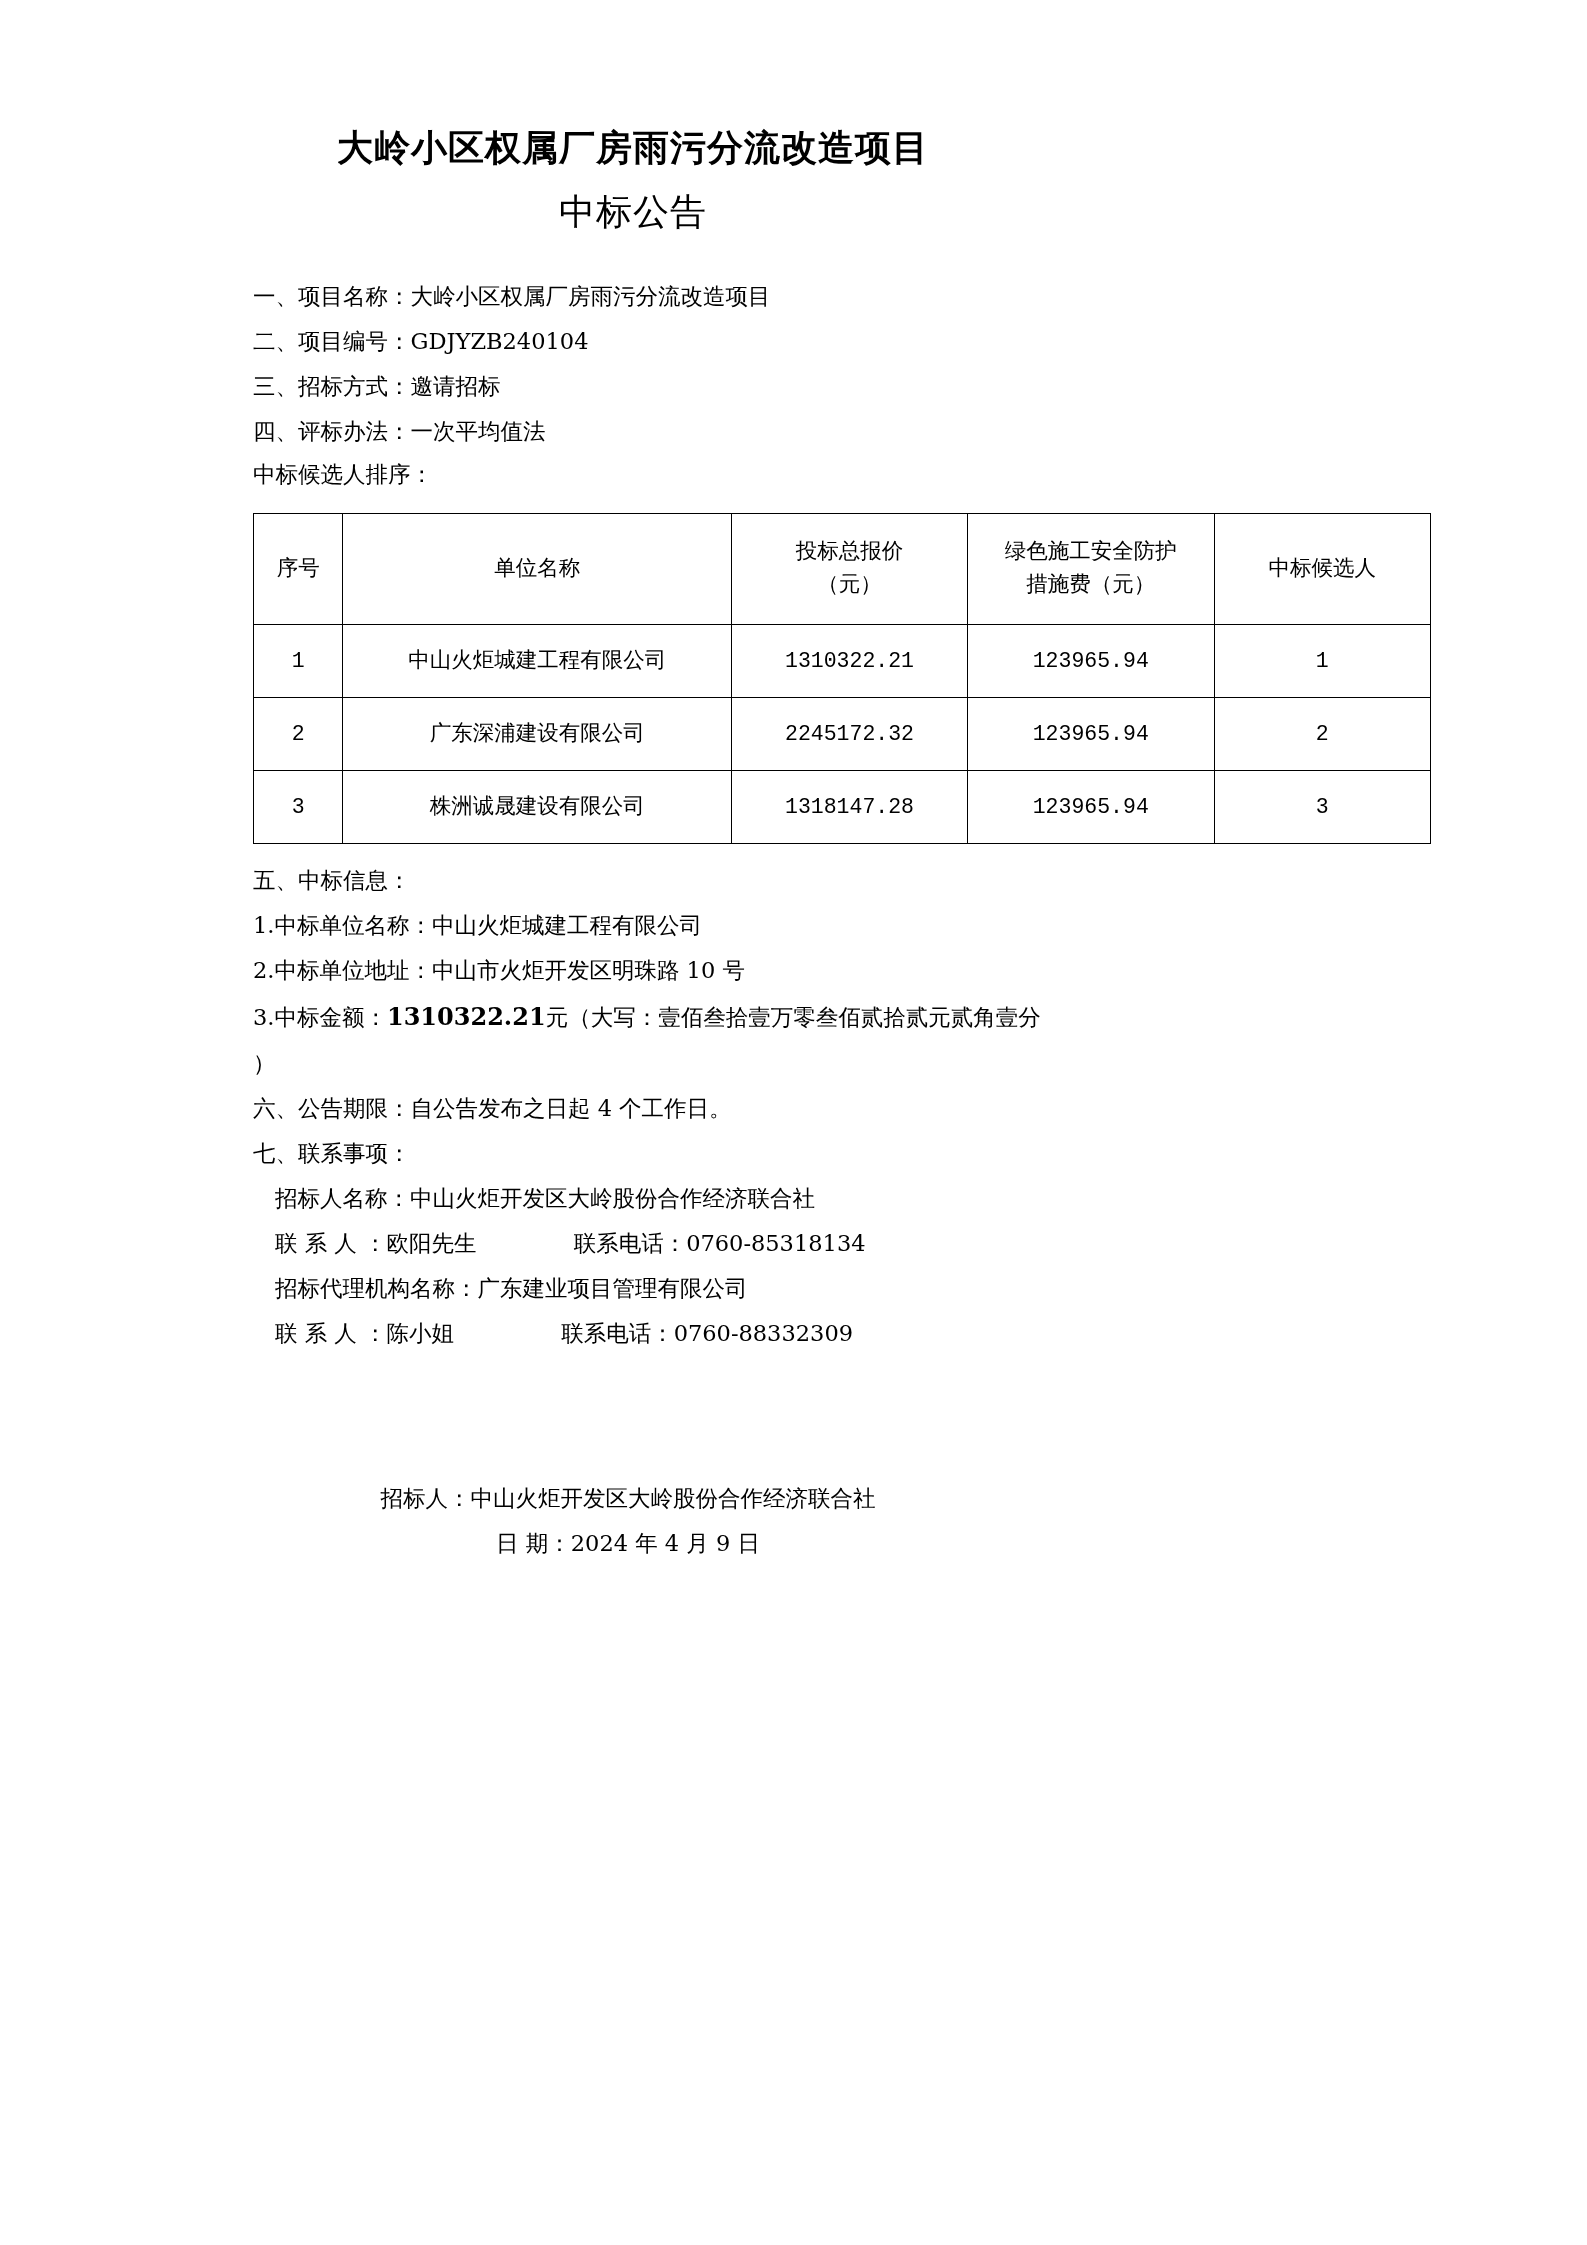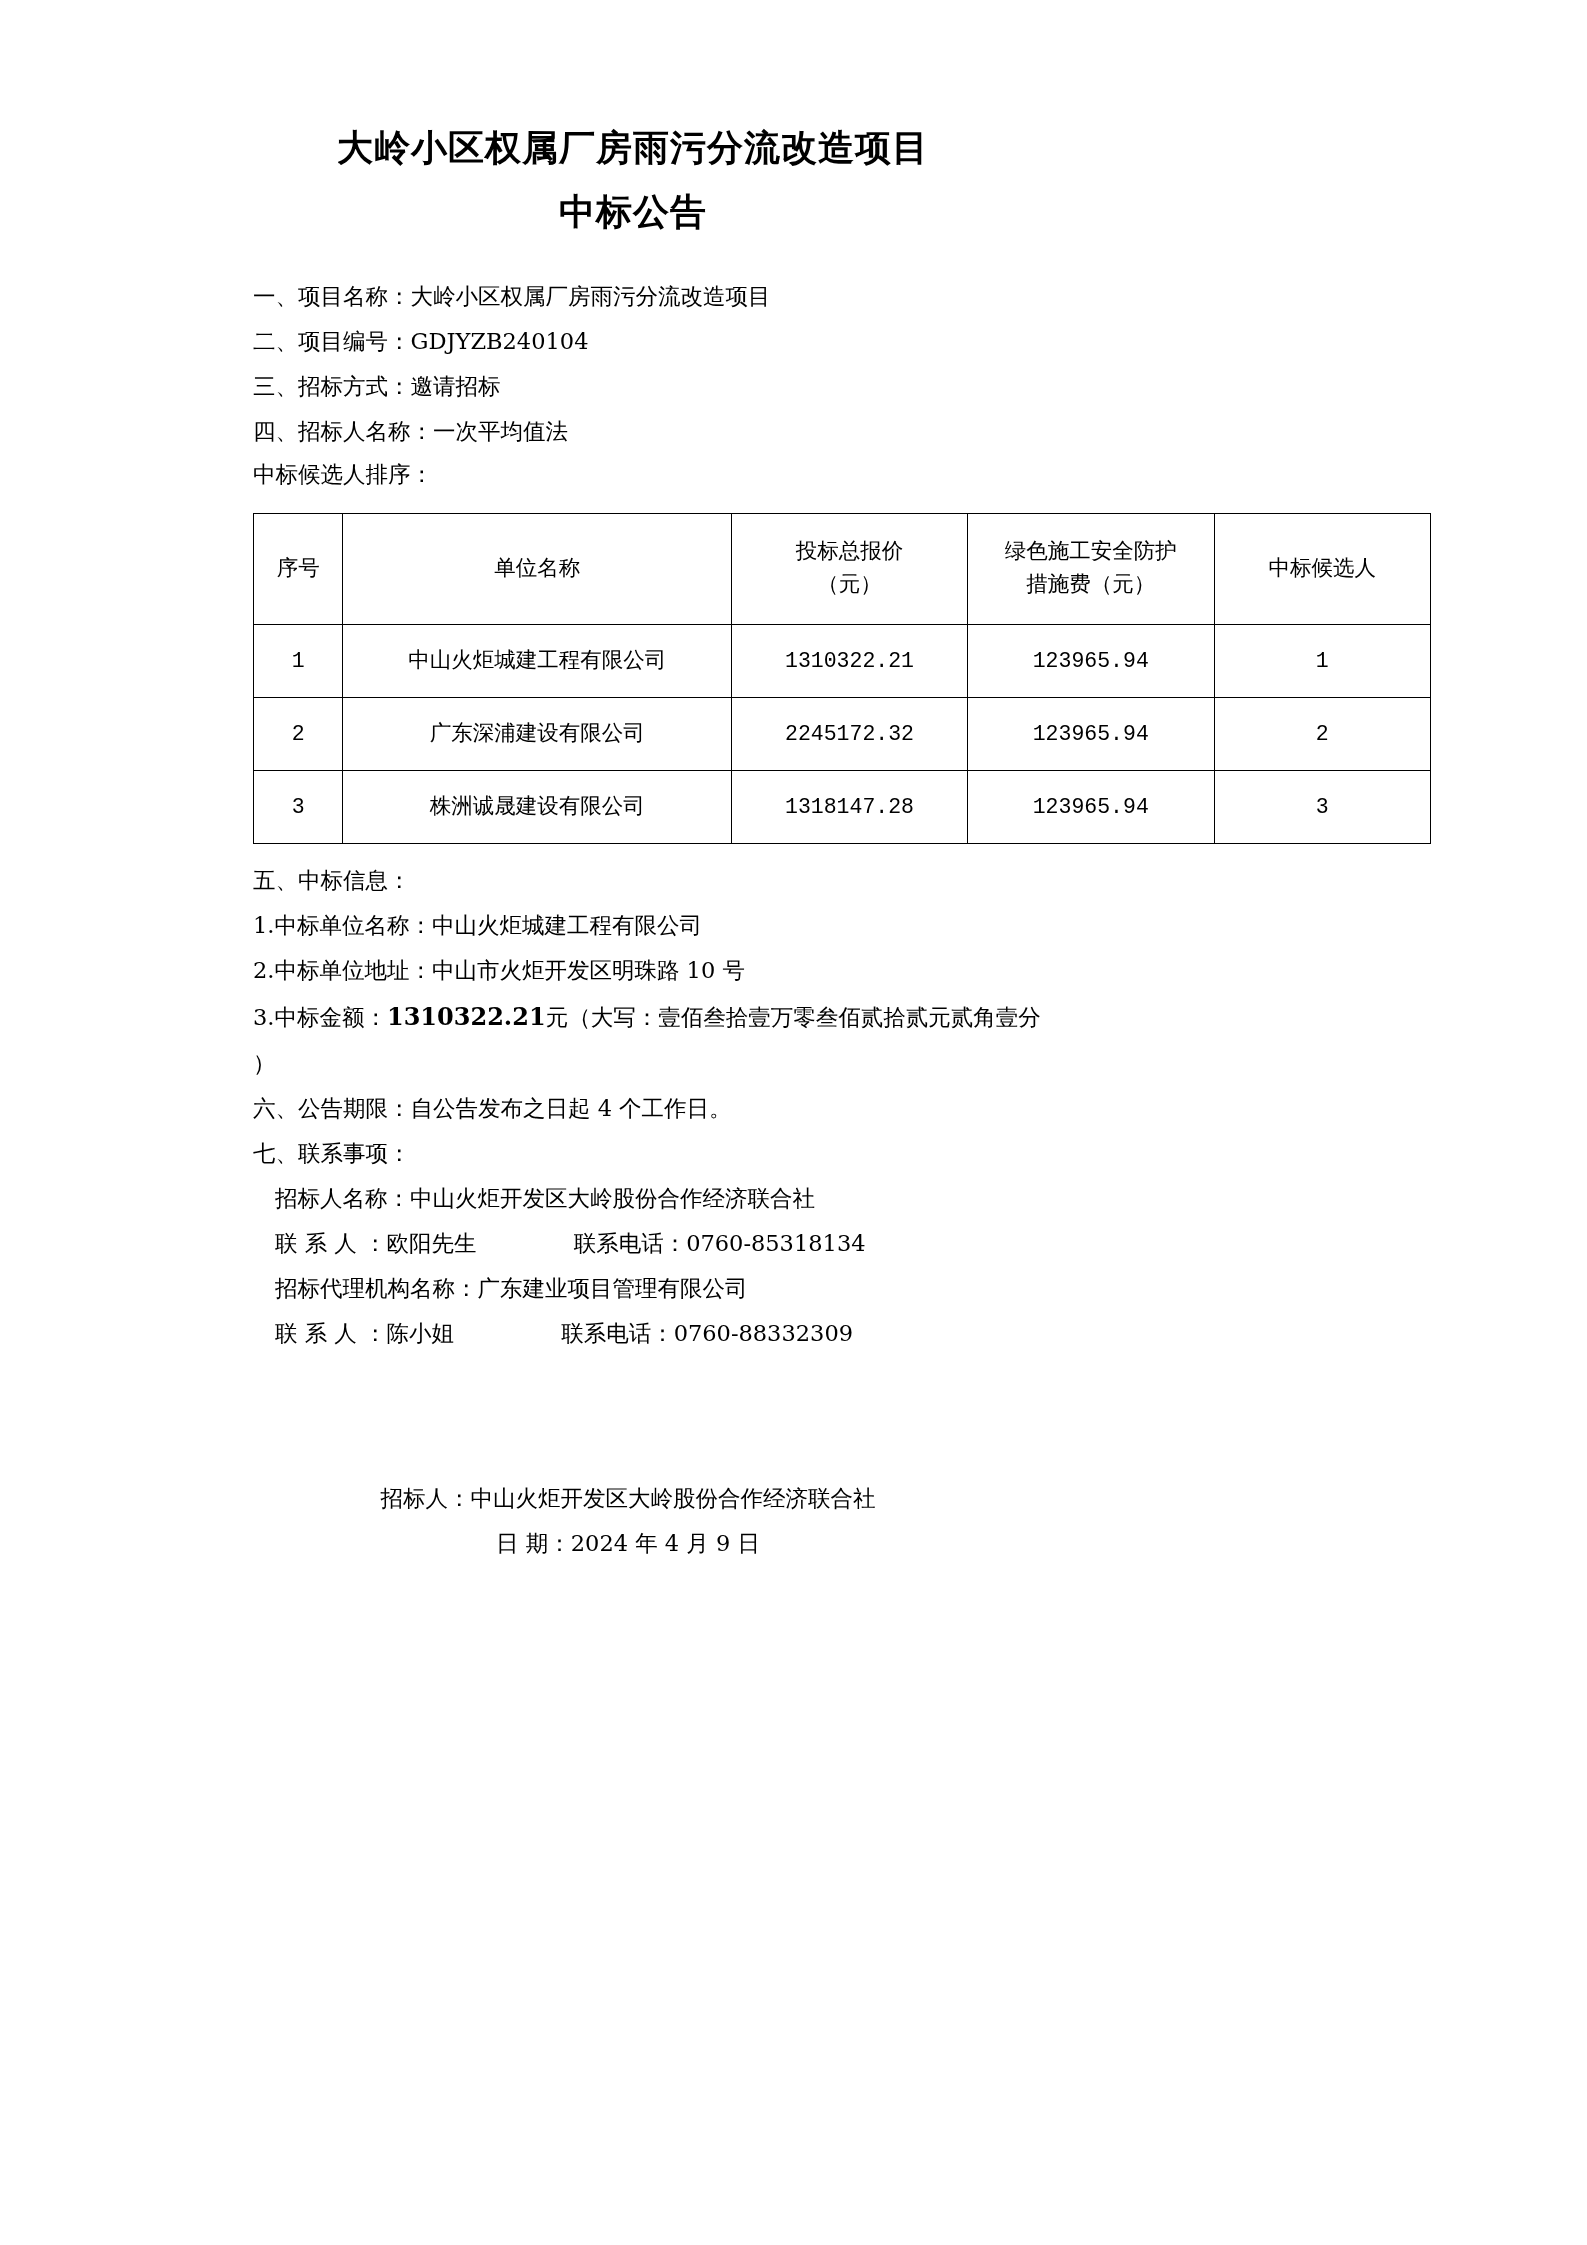--- a/index.html
+++ b/index.html
@@ -25,21 +25,21 @@
     text-align: center;
     font-size: 36px;
     font-weight: bold;
     letter-spacing: 1px;
     line-height: 1.6;
     margin: 0 0 6px 0;
   }
   .doc-subtitle {
     text-align: center;
     font-size: 36px;
-    font-weight: bold;
+    font-weight: normal;
     letter-spacing: 1px;
     line-height: 1.6;
     margin: 0 0 34px 0;
   }
   .para {
     font-size: 22.5px;
     line-height: 2.0;
     text-align: justify;
     text-justify: inter-ideograph;
     margin: 0 0 4px 0;
@@ -121,21 +121,21 @@
 
 <div class="page">
 
   <h1 class="doc-title">大岭小区权属厂房雨污分流改造项目</h1>
   <h2 class="doc-subtitle">中标公告</h2>
 
 
   <p class="list-line">一、项目名称：大岭小区权属厂房雨污分流改造项目</p>
   <p class="list-line">二、项目编号：GDJYZB240104</p>
   <p class="list-line">三、招标方式：邀请招标</p>
-  <p class="list-line">四、招标人名称：一次平均值法</p>
+  <p class="list-line">四、评标办法：一次平均值法</p>
 
   <p class="label-line">中标候选人排序：</p>
 
   <table class="bid-table">
     <thead>
       <tr>
         <th class="col-no">序号</th>
         <th class="col-name">单位名称</th>
         <th class="col-price th-two-line">
           <span>投标总报价</span>

